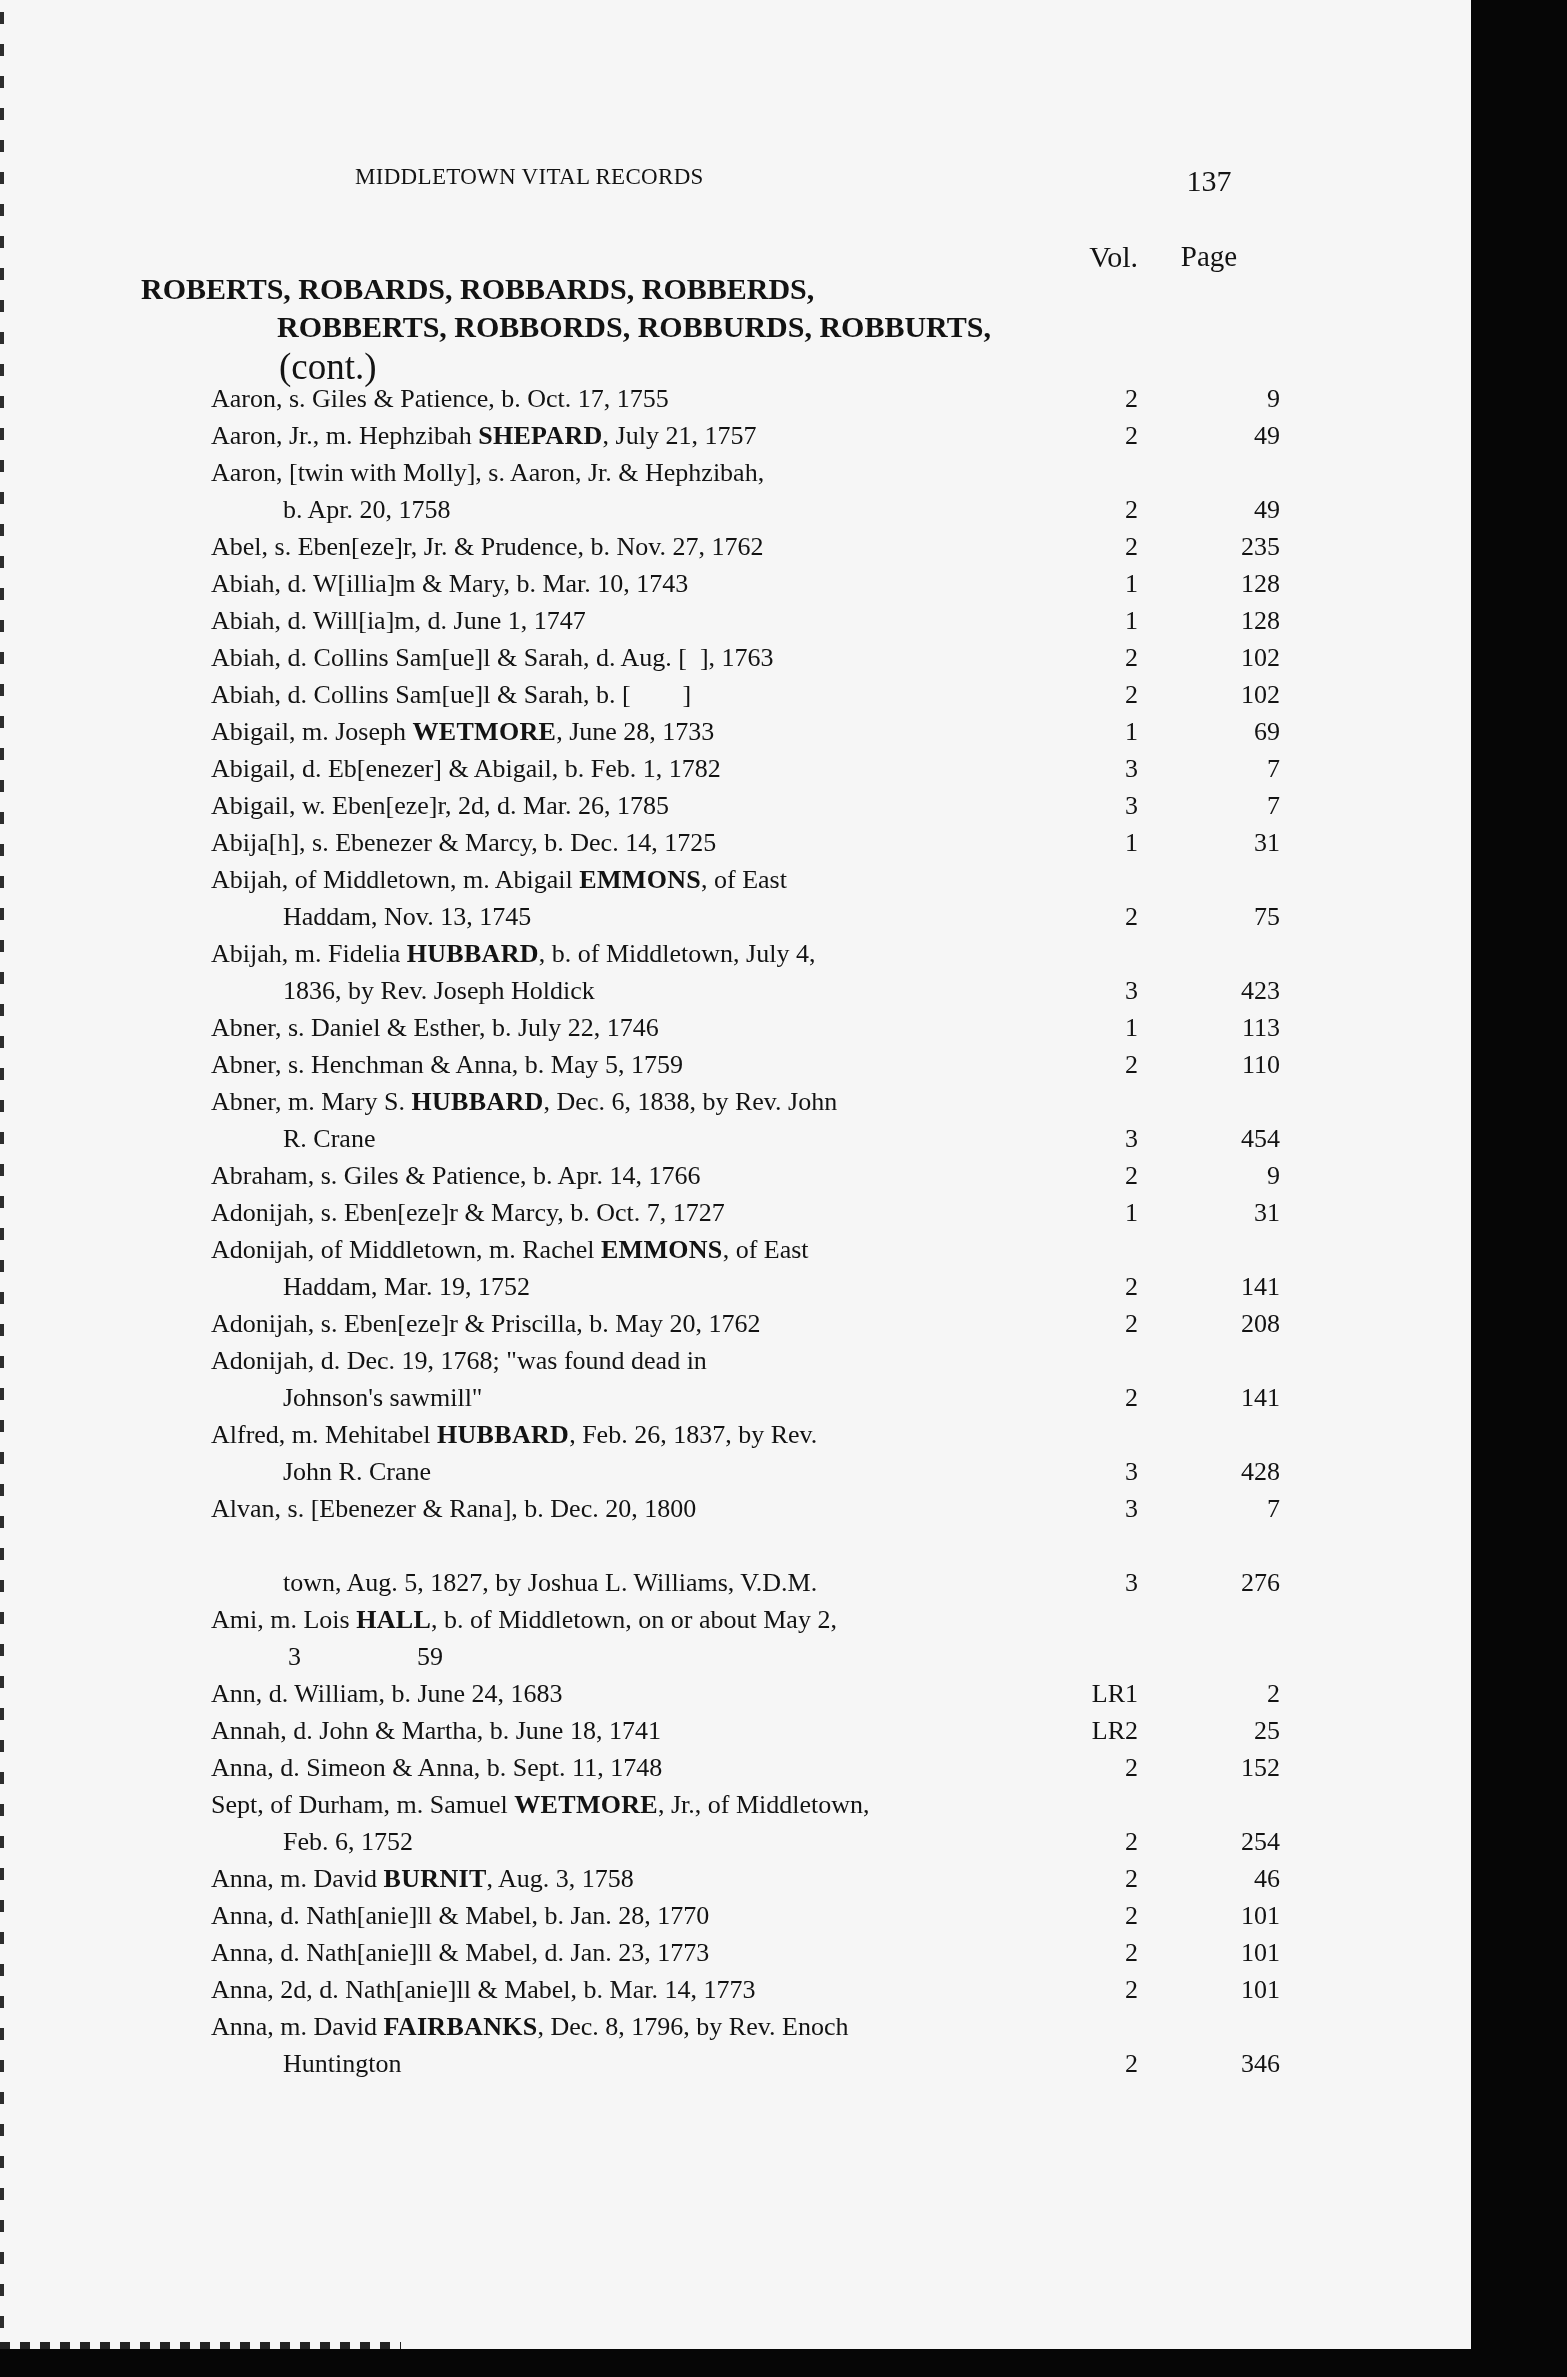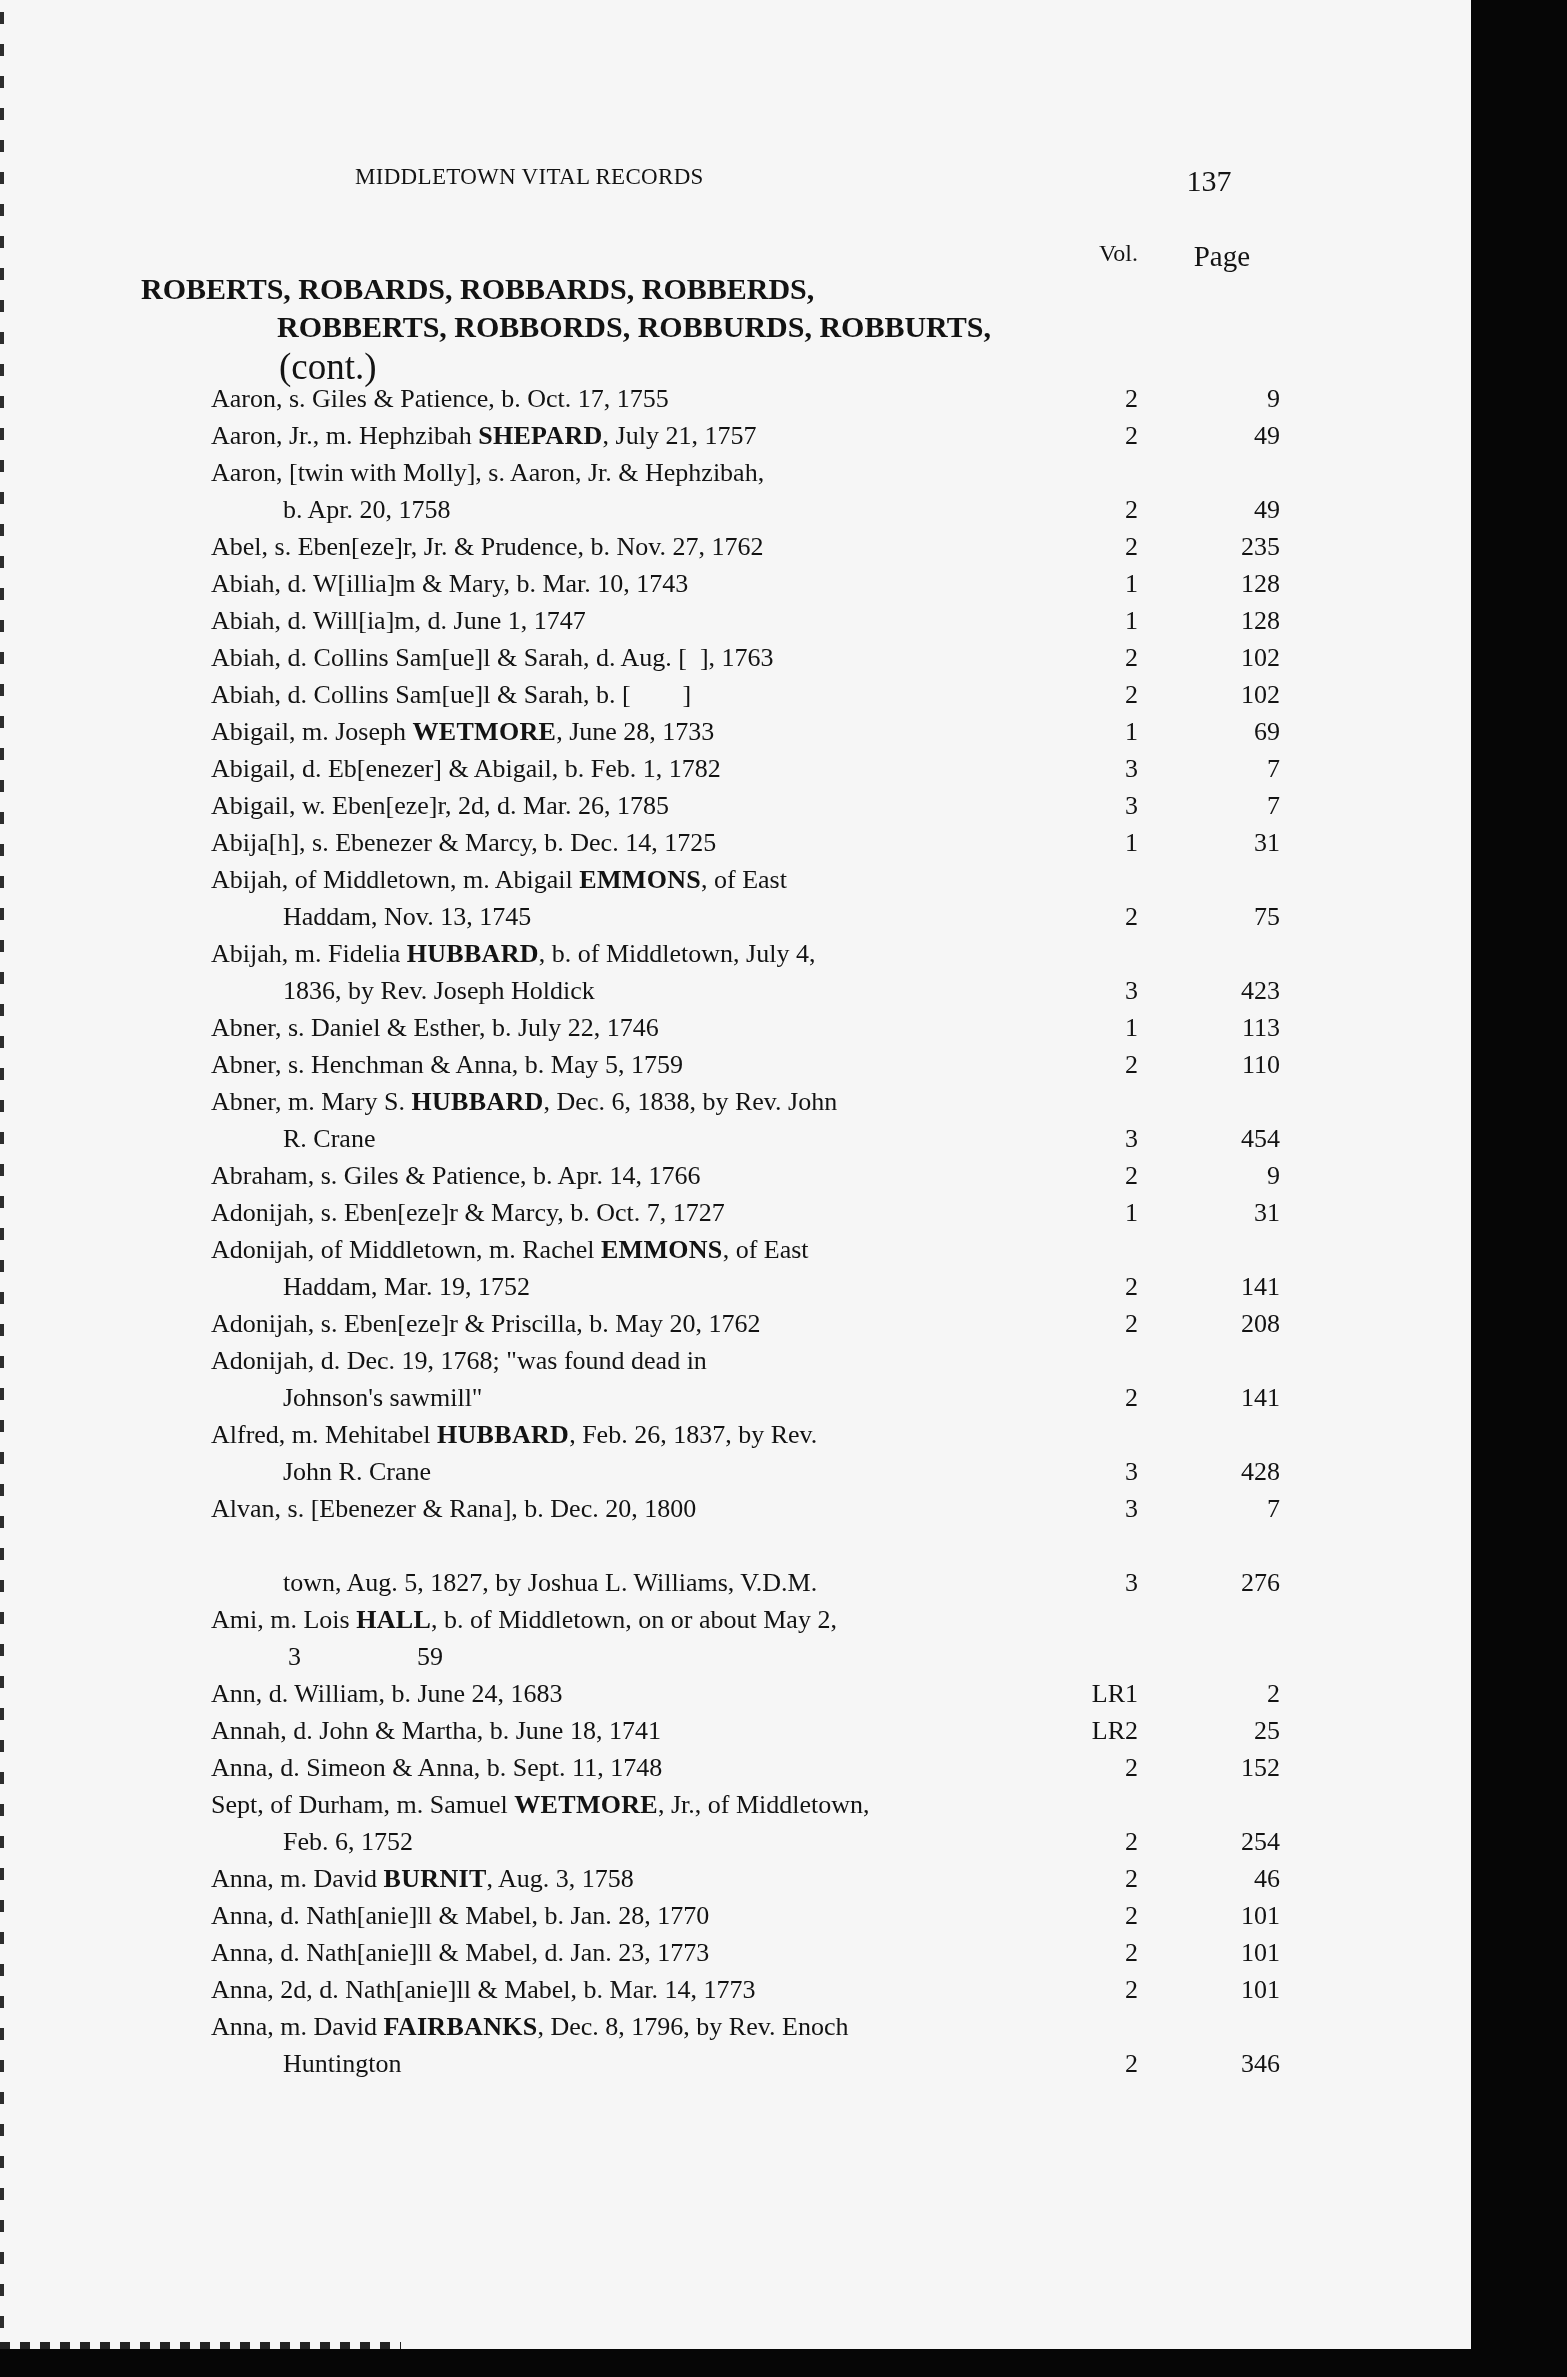--- a/index.html
+++ b/index.html
@@ -26,26 +26,26 @@
   }
   .title{
     position:absolute;left:355px;top:165px;font-size:23px;line-height:1.05;
     letter-spacing:0.3px;white-space:pre;
   }
   .page-number{
     position:absolute;left:1138px;top:165px;width:142px;font-size:30px;line-height:1.05;
     text-align:center;white-space:pre;
   }
   .colhead-vol{
-    position:absolute;left:1048px;top:241px;width:90px;font-size:24px;line-height:1.05;
+    position:absolute;left:1048px;top:241px;width:90px;font-size:30px;line-height:1.05;
     text-align:right;white-space:pre;
   }
   .colhead-page{
-    position:absolute;left:1108px;top:241px;width:142px;font-size:29px;line-height:1.05;
-    text-align:right;white-space:pre;
+    position:absolute;left:1138px;top:241px;width:142px;font-size:29px;line-height:1.05;
+    text-align:center;white-space:pre;
   }
   .surname-line1{
     position:absolute;left:141px;top:272px;font-size:30px;line-height:1.1;
     font-weight:bold;white-space:pre;
   }
   .surname-line2{
     position:absolute;left:277px;top:310px;font-size:30px;line-height:1.1;
     font-weight:bold;white-space:pre;
   }
   .cont{

